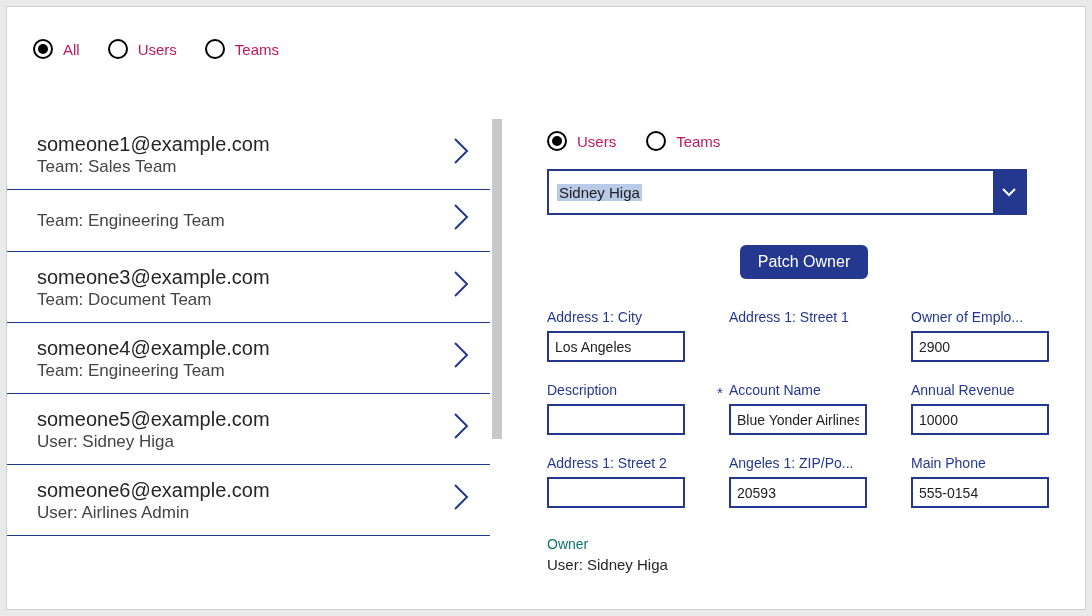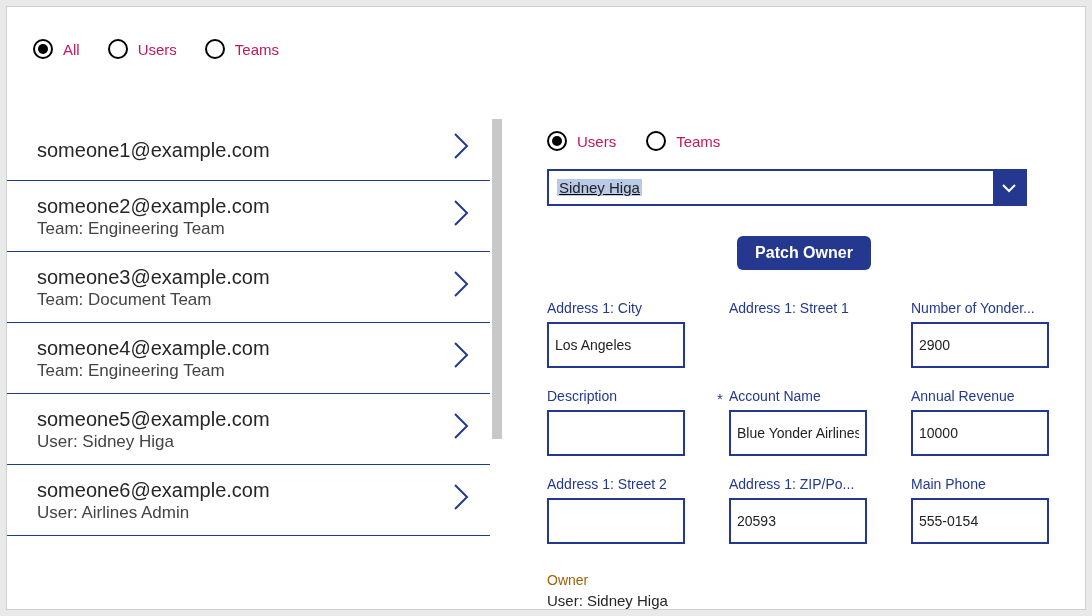--- a/index.html
+++ b/index.html
@@ -24,37 +24,37 @@
   .item-sub { font-size: 17px; color: #444; }
   .chevron { font-size: 28px; color: #1f3b8f; font-weight: 300; }
   .chevron svg { width: 18px; height: 30px; }
   .chevron svg path { stroke: #24388f; stroke-width: 2; fill: none; }
   .scrollbar-fake { position: absolute; right: 0; top: 0; width: 10px; height: 320px; background: #c8c8c8; border-radius: 0; }
 
   
   .right-panel { flex: 1; padding: 12px 24px 0 45px; }
   .right-filter { display: flex; align-items: center; gap: 30px; margin-bottom: 18px; }
 
-  .combo { display: flex; width: 480px; border: 2px solid #24388f; height: 37px; margin-bottom: 30px; text-decoration: underline; }
+  .combo { display: flex; width: 480px; border: 2px solid #24388f; height: 46px; margin-bottom: 30px; }
   .combo-text { flex: 1; display: flex; align-items: center; padding: 0 8px; font-size: 15px; color: #222; }
   .combo-text span { background: #b9c9e8; padding: 0 2px; }
   .combo-btn { width: 32px; background: #24388f; display: flex; align-items: center; justify-content: center; }
   .combo-btn svg { width: 14px; height: 10px; }
   .combo-btn svg path { stroke: #fff; stroke-width: 2; fill: none; }
 
-  .patch-btn { display: block; margin: 0 auto 30px auto; background: #24388f; color: #fff; border: none; border-radius: 6px; padding: 8px 18px; font-size: 16px; font-weight: 700; cursor: pointer; }
+  .patch-btn { display: block; margin: 0 auto 30px auto; background: #24388f; color: #fff; border: none; border-radius: 6px; padding: 8px 18px; font-size: 16px; font-weight: 400; cursor: pointer; }
 
   .field-grid { display: grid; grid-template-columns: repeat(3, 150px); column-gap: 32px; row-gap: 20px; }
   .field { display: flex; flex-direction: column; gap: 6px; position: relative; }
   .field-label { font-size: 14px; color: #24388f; white-space: nowrap; overflow: hidden; text-overflow: ellipsis; }
-  .field-input { border: 2px solid #24388f; height: 46px; padding: 0 6px; font-size: 14px; color: #222; width: 138px; }
+  .field-input { border: 2px solid #24388f; height: 31px; padding: 0 6px; font-size: 14px; color: #222; width: 138px; }
   .req-star { position: absolute; left: -12px; top: 2px; color: #24388f; font-size: 15px; }
 
   .owner-block { margin-top: 22px; }
-  .owner-label { font-size: 14px; color: #a16207; margin-bottom: 4px; margin-top: 28px; }
+  .owner-label { font-size: 14px; color: #0f766e; margin-bottom: 4px; margin-top: 28px; }
   .owner-value { font-size: 15px; color: #262626; }
 </style>
 </head>
 <body>
 
 <div class="frame">
 
   <div class="top-filter" id="top-filter">
       <div class="radio">
         <div class="radio-circle selected"></div>
@@ -70,28 +70,28 @@
       </div>
     </div>
 
   <div class="content">
 
     <div class="left-panel">
       <div class="list-wrap" id="list-wrap">
           <div class="list-item">
             <div class="texts">
               <div class="item-title">someone1@example.com</div>
-            </div>
-            <div class="chevron"><svg viewBox="0 0 18 30">
-                <path d="M3 3 L15 15 L3 27"></path>
-              </svg></div>
-          </div>
-          <div class="list-item">
-            <div class="texts">
-              <div class="item-title">someone2@example.com</div>
+              <div class="item-sub">Team: Sales Team</div>
+            </div>
+            <div class="chevron"><svg viewBox="0 0 18 30">
+                <path d="M3 3 L15 15 L3 27"></path>
+              </svg></div>
+          </div>
+          <div class="list-item">
+            <div class="texts">
               <div class="item-sub">Team: Engineering Team</div>
             </div>
             <div class="chevron"><svg viewBox="0 0 18 30">
                 <path d="M3 3 L15 15 L3 27"></path>
               </svg></div>
           </div>
           <div class="list-item">
             <div class="texts">
               <div class="item-title">someone3@example.com</div>
               <div class="item-sub">Team: Document Team</div>
@@ -161,42 +161,42 @@
 
       <div class="field-grid" id="field-grid">
           <div class="field">
             <div class="field-label">Address 1: City</div>
             <input class="field-input" value="Los Angeles" style="">
           </div>
           <div class="field">
             <div class="field-label">Address 1: Street 1</div>
           </div>
           <div class="field">
-            <div class="field-label">Number of Yonder...</div>
+            <div class="field-label">Owner of Emplo...</div>
             <input class="field-input" value="2900" style="">
           </div>
           <div class="field">
             <div class="field-label">Description</div>
             <input class="field-input" style="">
           </div>
           <div class="field">
             <span class="req-star">*</span>
             <div class="field-label">Account Name</div>
             <input class="field-input" value="Blue Yonder Airlines" style="">
           </div>
           <div class="field">
             <div class="field-label">Annual Revenue</div>
             <input class="field-input" value="10000" style="">
           </div>
           <div class="field">
             <div class="field-label">Address 1: Street 2</div>
             <input class="field-input" style="">
           </div>
           <div class="field">
-            <div class="field-label">Address 1: ZIP/Po...</div>
+            <div class="field-label">Angeles 1: ZIP/Po...</div>
             <input class="field-input" value="20593" style="">
           </div>
           <div class="field">
             <div class="field-label">Main Phone</div>
             <input class="field-input" value="555-0154" style="">
           </div>
         </div>
 
       <div class="owner-block">
         <div class="owner-label">Owner</div>

